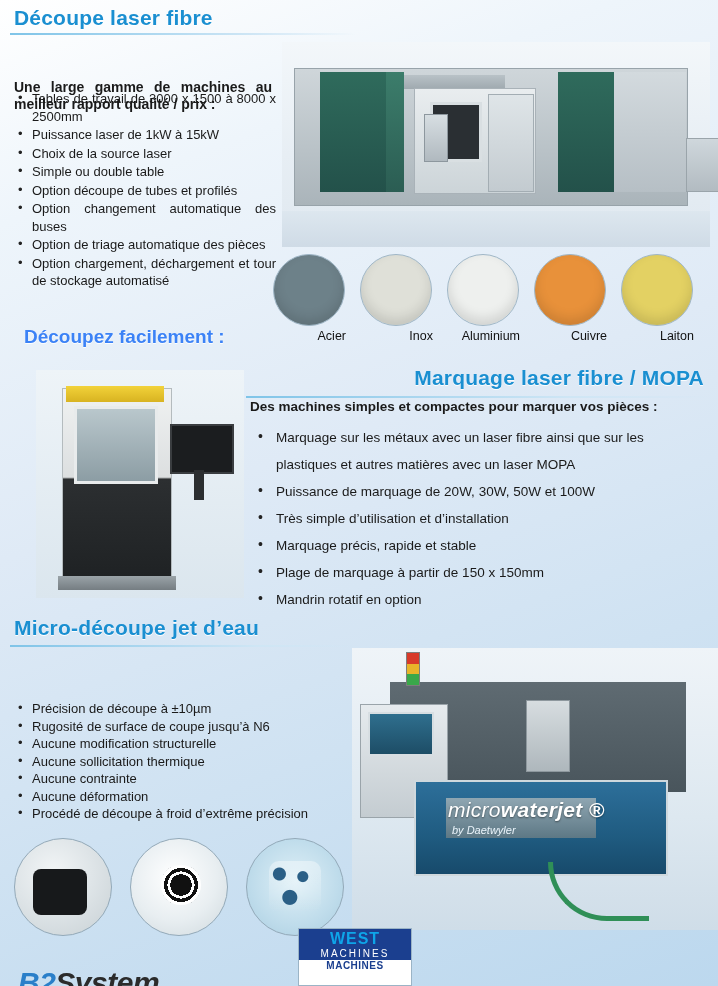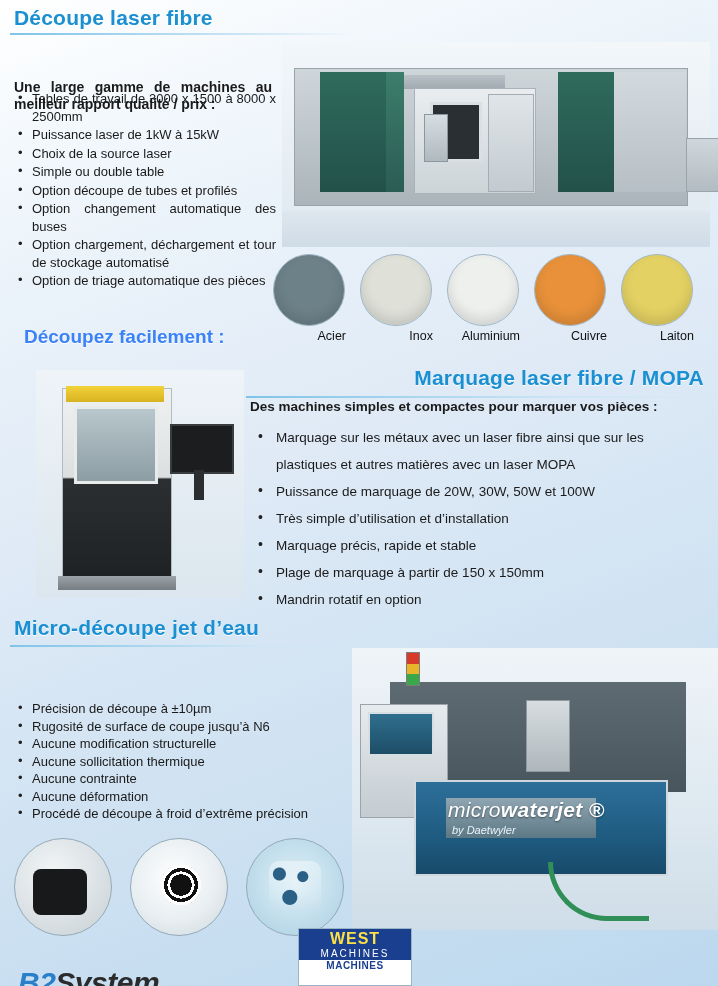--- a/index.html
+++ b/index.html
@@ -574,21 +574,21 @@
     top: 928px;
     width: 112px;
     height: 56px;
     background: #ffffff;
     border: 1px solid #9bb4c6;
     text-align: center;
     overflow: hidden;
   }
   #west-logo .wl-top {
     background: #1b3f8f;
-    color: #fde047;
+    color: #0ea5e9;
     font-weight: bold;
     font-size: 16px;
     line-height: 19px;
     letter-spacing: 1px;
   }
   #west-logo .wl-mid {
     background: #1b3f8f;
     color: #fff;
     font-size: 10px;
     line-height: 12px;
@@ -612,22 +612,22 @@
 
   <div id="laser-intro">Une large gamme de machines au meilleur rapport qualité / prix :</div>
 
   <ul id="laser-list">
     <li>Tables de travail de 3000 x 1500 à 8000 x 2500mm</li>
     <li>Puissance laser de 1kW à 15kW</li>
     <li>Choix de la source laser</li>
     <li>Simple ou double table</li>
     <li>Option découpe de tubes et profilés</li>
     <li>Option changement automatique des buses</li>
+    <li>Option de triage automatique des pièces</li>
     <li>Option chargement, déchargement et tour de stockage automatisé</li>
-    <li>Option de triage automatique des pièces</li>
   </ul>
 
   <div id="laser-photo">
     <div class="lp-floor"></div>
     <div class="lp-body">
       <div class="lp-vent"></div>
       <div class="lp-brand">Hymson</div>
     </div>
     <div class="lp-green1"></div>
     <div class="lp-green2"></div>

